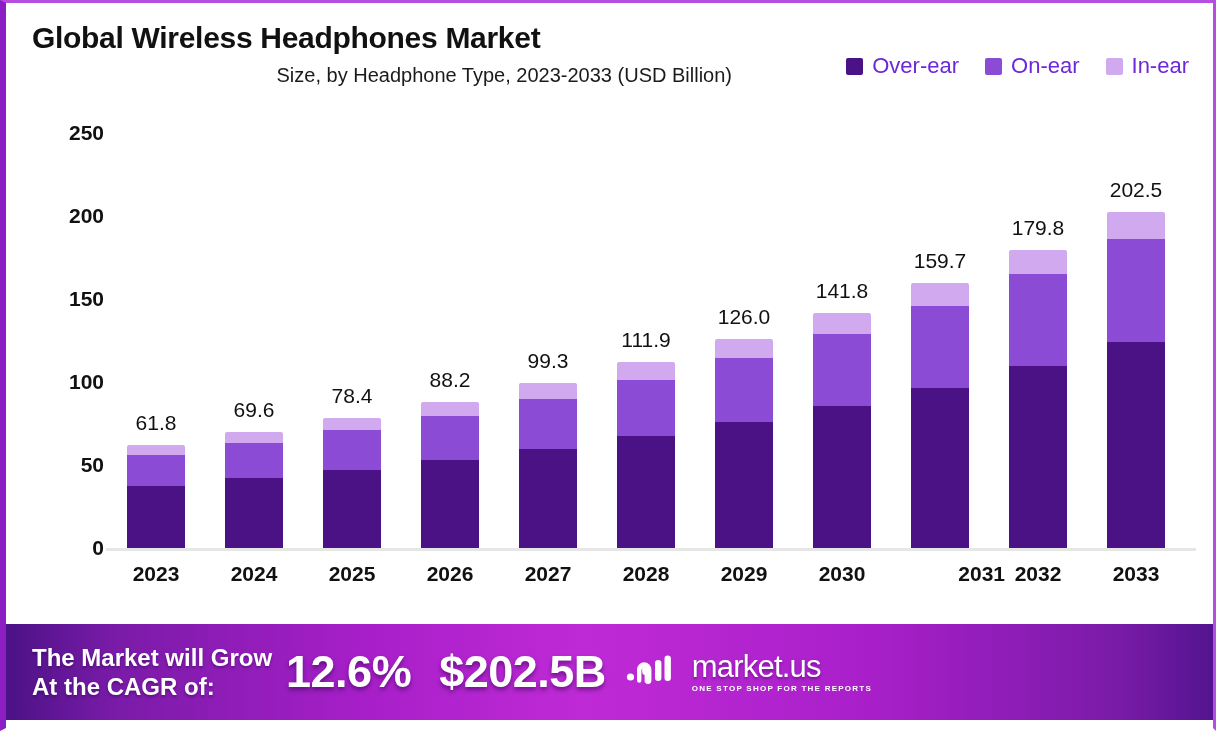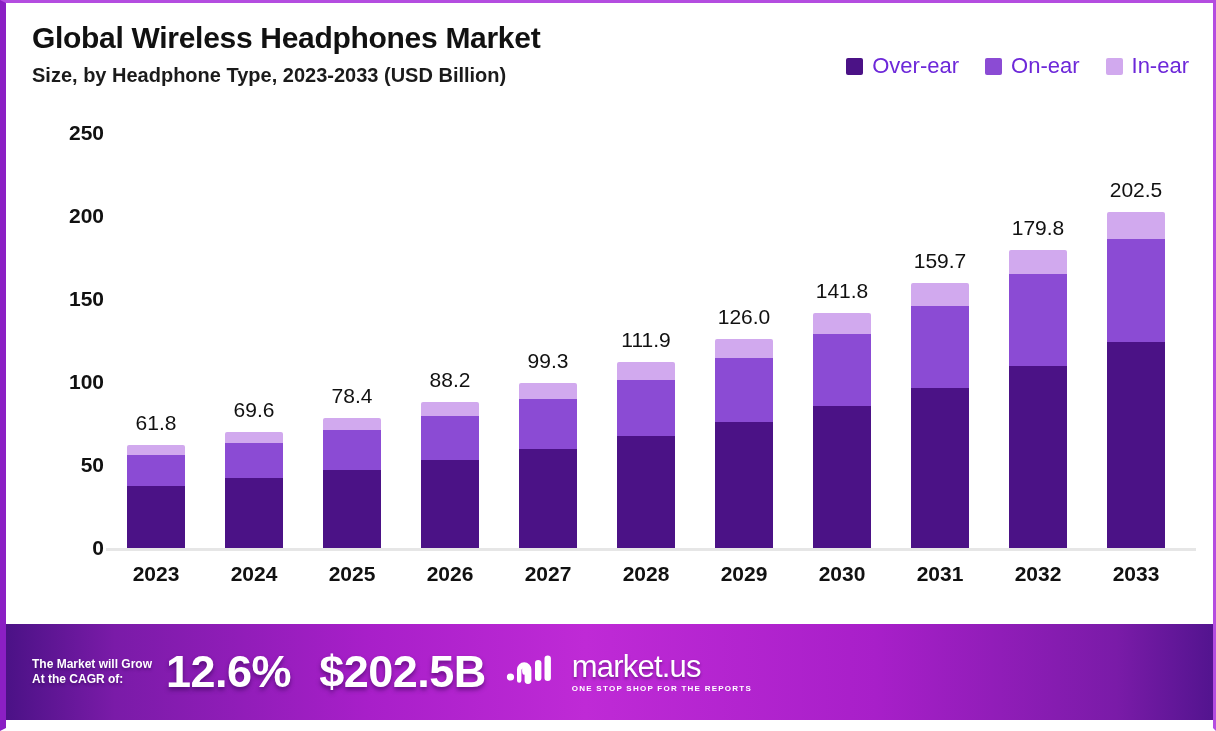--- a/index.html
+++ b/index.html
@@ -34,24 +34,25 @@
   .chart-title {
     font-size: 30px;
     font-weight: bold;
     color: #111111;
     letter-spacing: -0.3px;
     line-height: 1.1;
     white-space: nowrap;
   }
   .chart-subtitle {
     font-size: 20px;
-    font-weight: bold;
+    font-weight: normal;
     color: #1b1b1b;
     margin-top: 10px;
     white-space: nowrap;
+    text-align: right;
   }
 
   
   .legend {
     position: absolute;
     right: 24px;
     top: 50px;
     display: flex;
     align-items: center;
     gap: 26px;
@@ -156,21 +157,21 @@
     width: 1207px;
     height: 96px;
     background: linear-gradient(90deg, #4b1286 0%, #7a1ba8 9%, #a81fc9 30%, #bf2ad6 48%, #a81fc9 72%, #7a1ba8 92%, #53148f 100%);
     display: flex;
     align-items: center;
     padding: 0 18px 0 26px;
     overflow: hidden;
   }
   .banner-text {
     color: #ffffff;
-    font-size: 12px;
+    font-size: 24px;
     font-weight: bold;
     line-height: 1.22;
     text-shadow: 0 2px 3px rgba(40,0,70,0.45);
     white-space: nowrap;
   }
   .banner-big {
     color: #ffffff;
     font-size: 45px;
     font-weight: bold;
     letter-spacing: -0.5px;
@@ -312,21 +313,21 @@
           <div class="bar-total" style="bottom: 245.388px;">141.8</div>
           <div class="x-label" style="bottom: -38px;">2030</div>
         </div>
         <div class="bar-group" style="left: 805px; width: 58px; height: 545px;">
           <div class="bar-stack" style="height: 265.102px;">
             <div class="seg" title="In-ear 2031: 14.1" style="background: rgb(209, 169, 238); height: 23.406px; border-top-left-radius: 2px; border-top-right-radius: 2px;"></div>
             <div class="seg" title="On-ear 2031: 49" style="background: rgb(139, 75, 212); height: 81.34px;"></div>
             <div class="seg" title="Over-ear 2031: 96.6" style="background: rgb(75, 18, 134); height: 160.356px;"></div>
           </div>
           <div class="bar-total" style="bottom: 275.102px;">159.7</div>
-          <div class="x-label" style="bottom: -38px;">2031</div>
+          <div class="x-label" style="bottom: -38px; text-align: right;">2031</div>
         </div>
         <div class="bar-group" style="left: 903px; width: 58px; height: 545px;">
           <div class="bar-stack" style="height: 298.468px;">
             <div class="seg" title="In-ear 2032: 14.5" style="background: rgb(209, 169, 238); height: 24.07px; border-top-left-radius: 2px; border-top-right-radius: 2px;"></div>
             <div class="seg" title="On-ear 2032: 55.6" style="background: rgb(139, 75, 212); height: 92.296px;"></div>
             <div class="seg" title="Over-ear 2032: 109.7" style="background: rgb(75, 18, 134); height: 182.102px;"></div>
           </div>
           <div class="bar-total" style="bottom: 308.468px;">179.8</div>
           <div class="x-label" style="bottom: -38px;">2032</div>
         </div>

